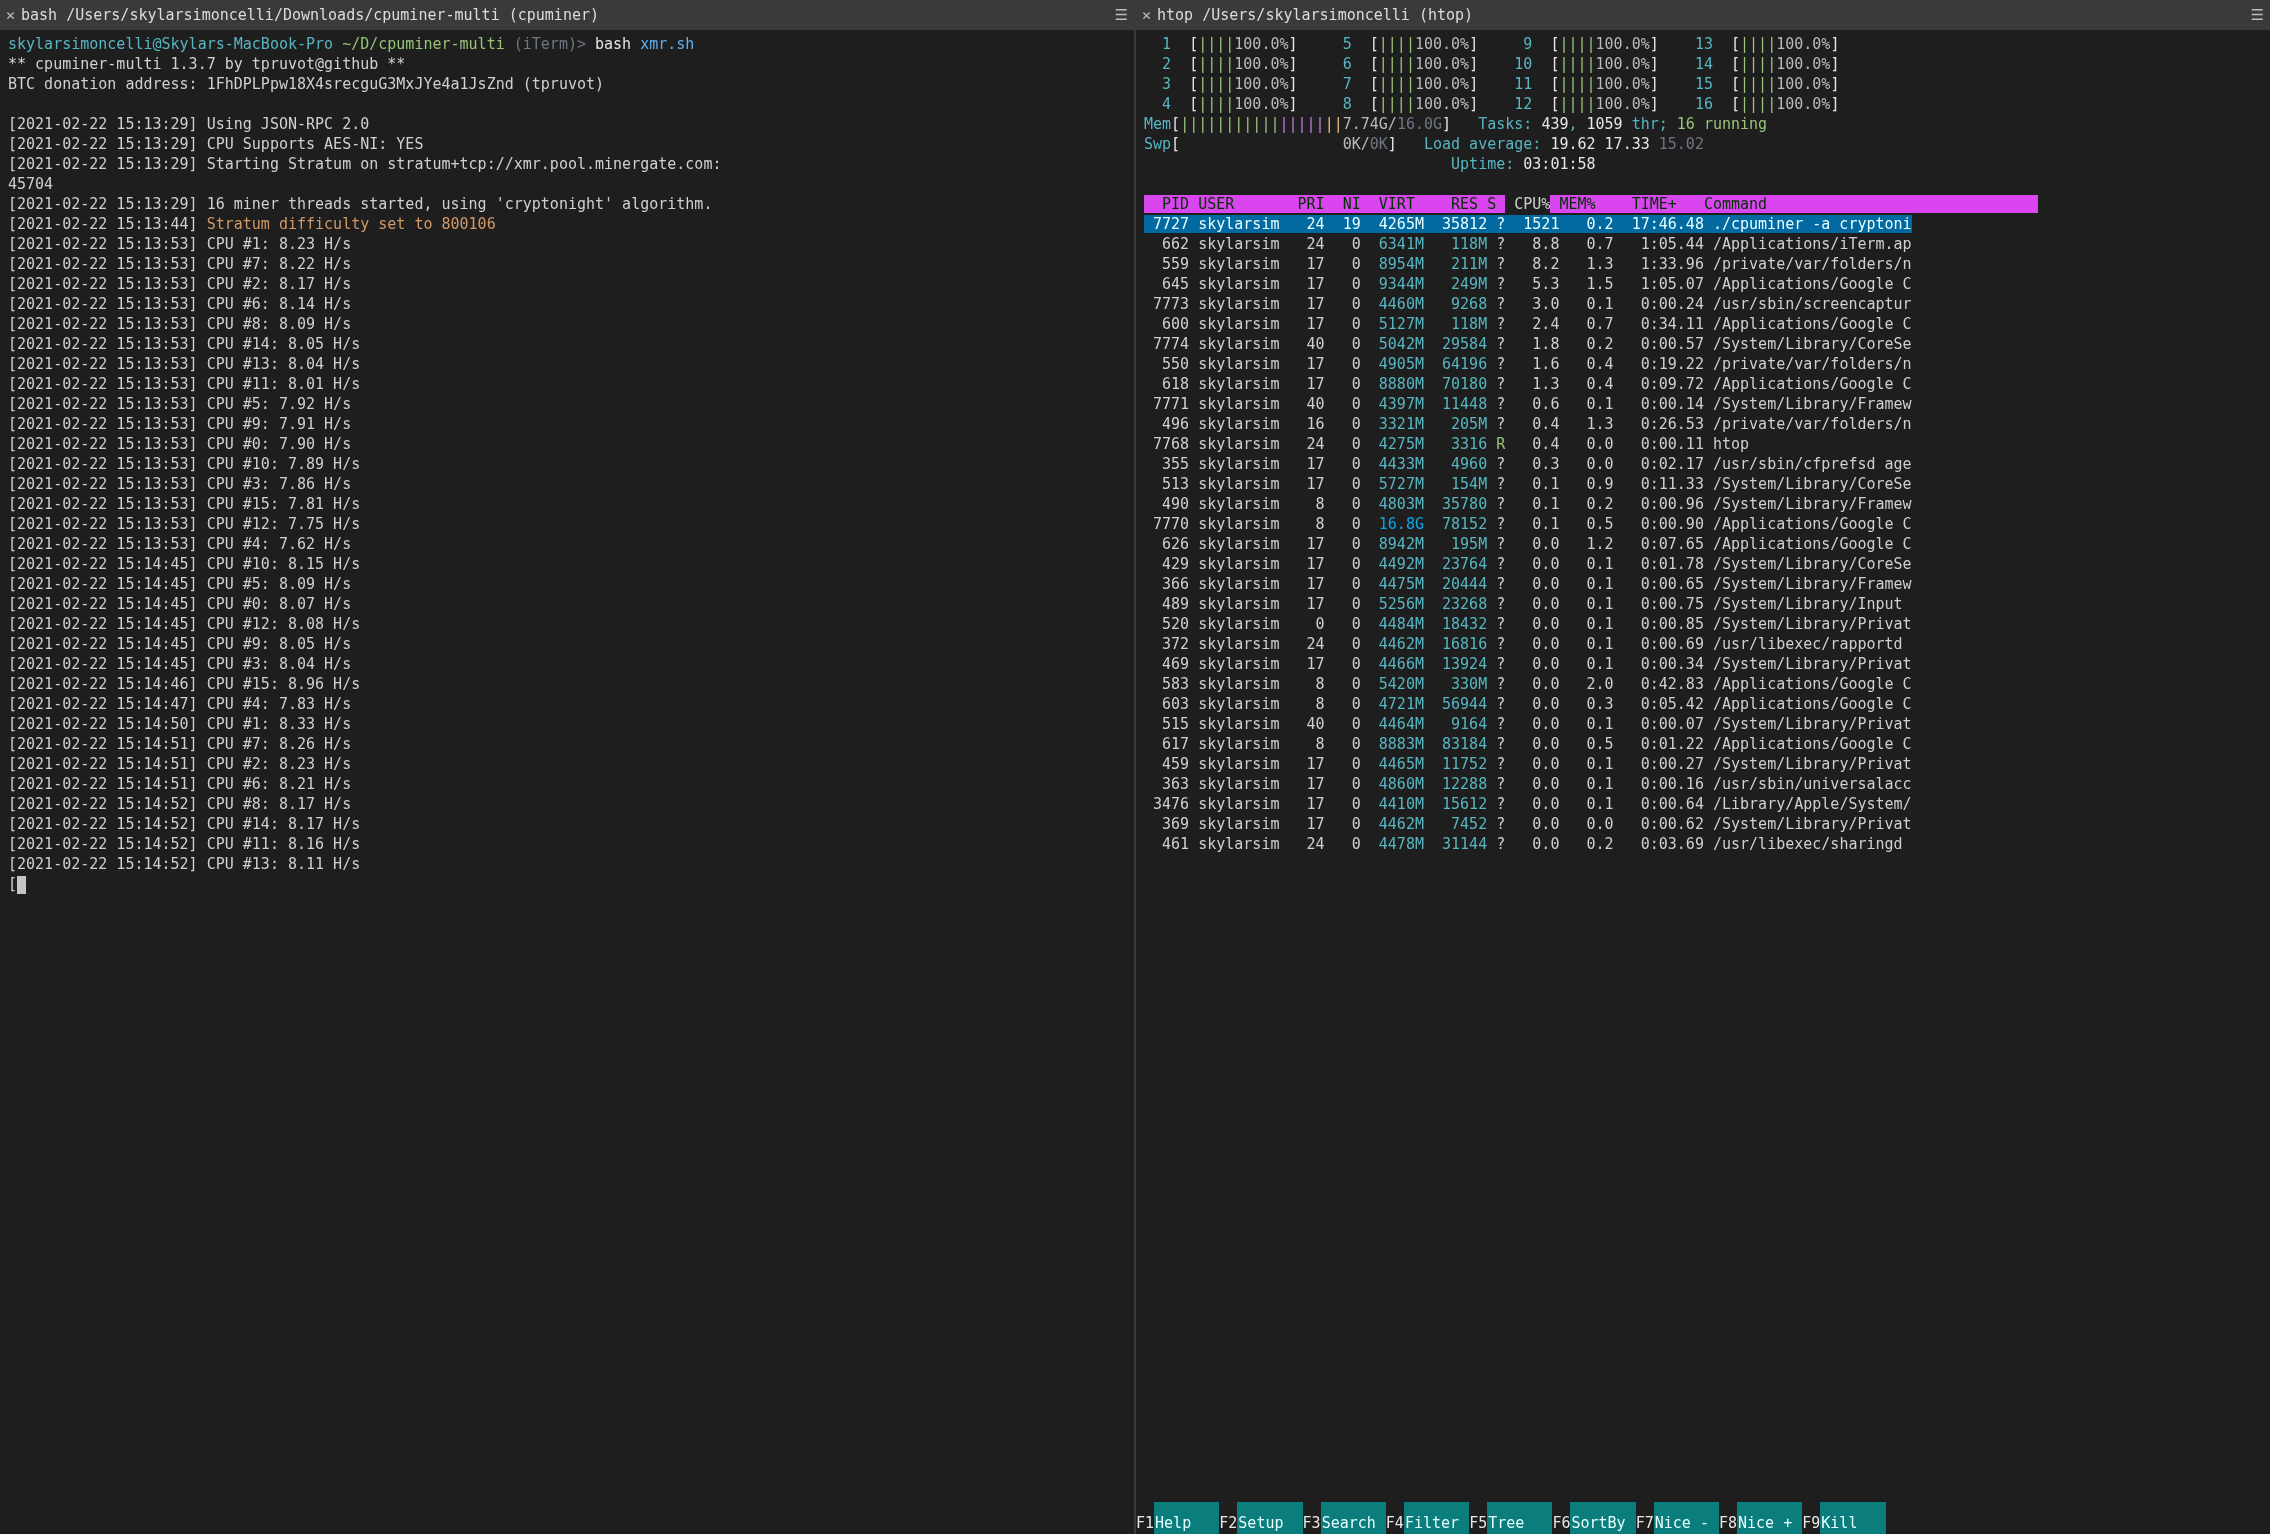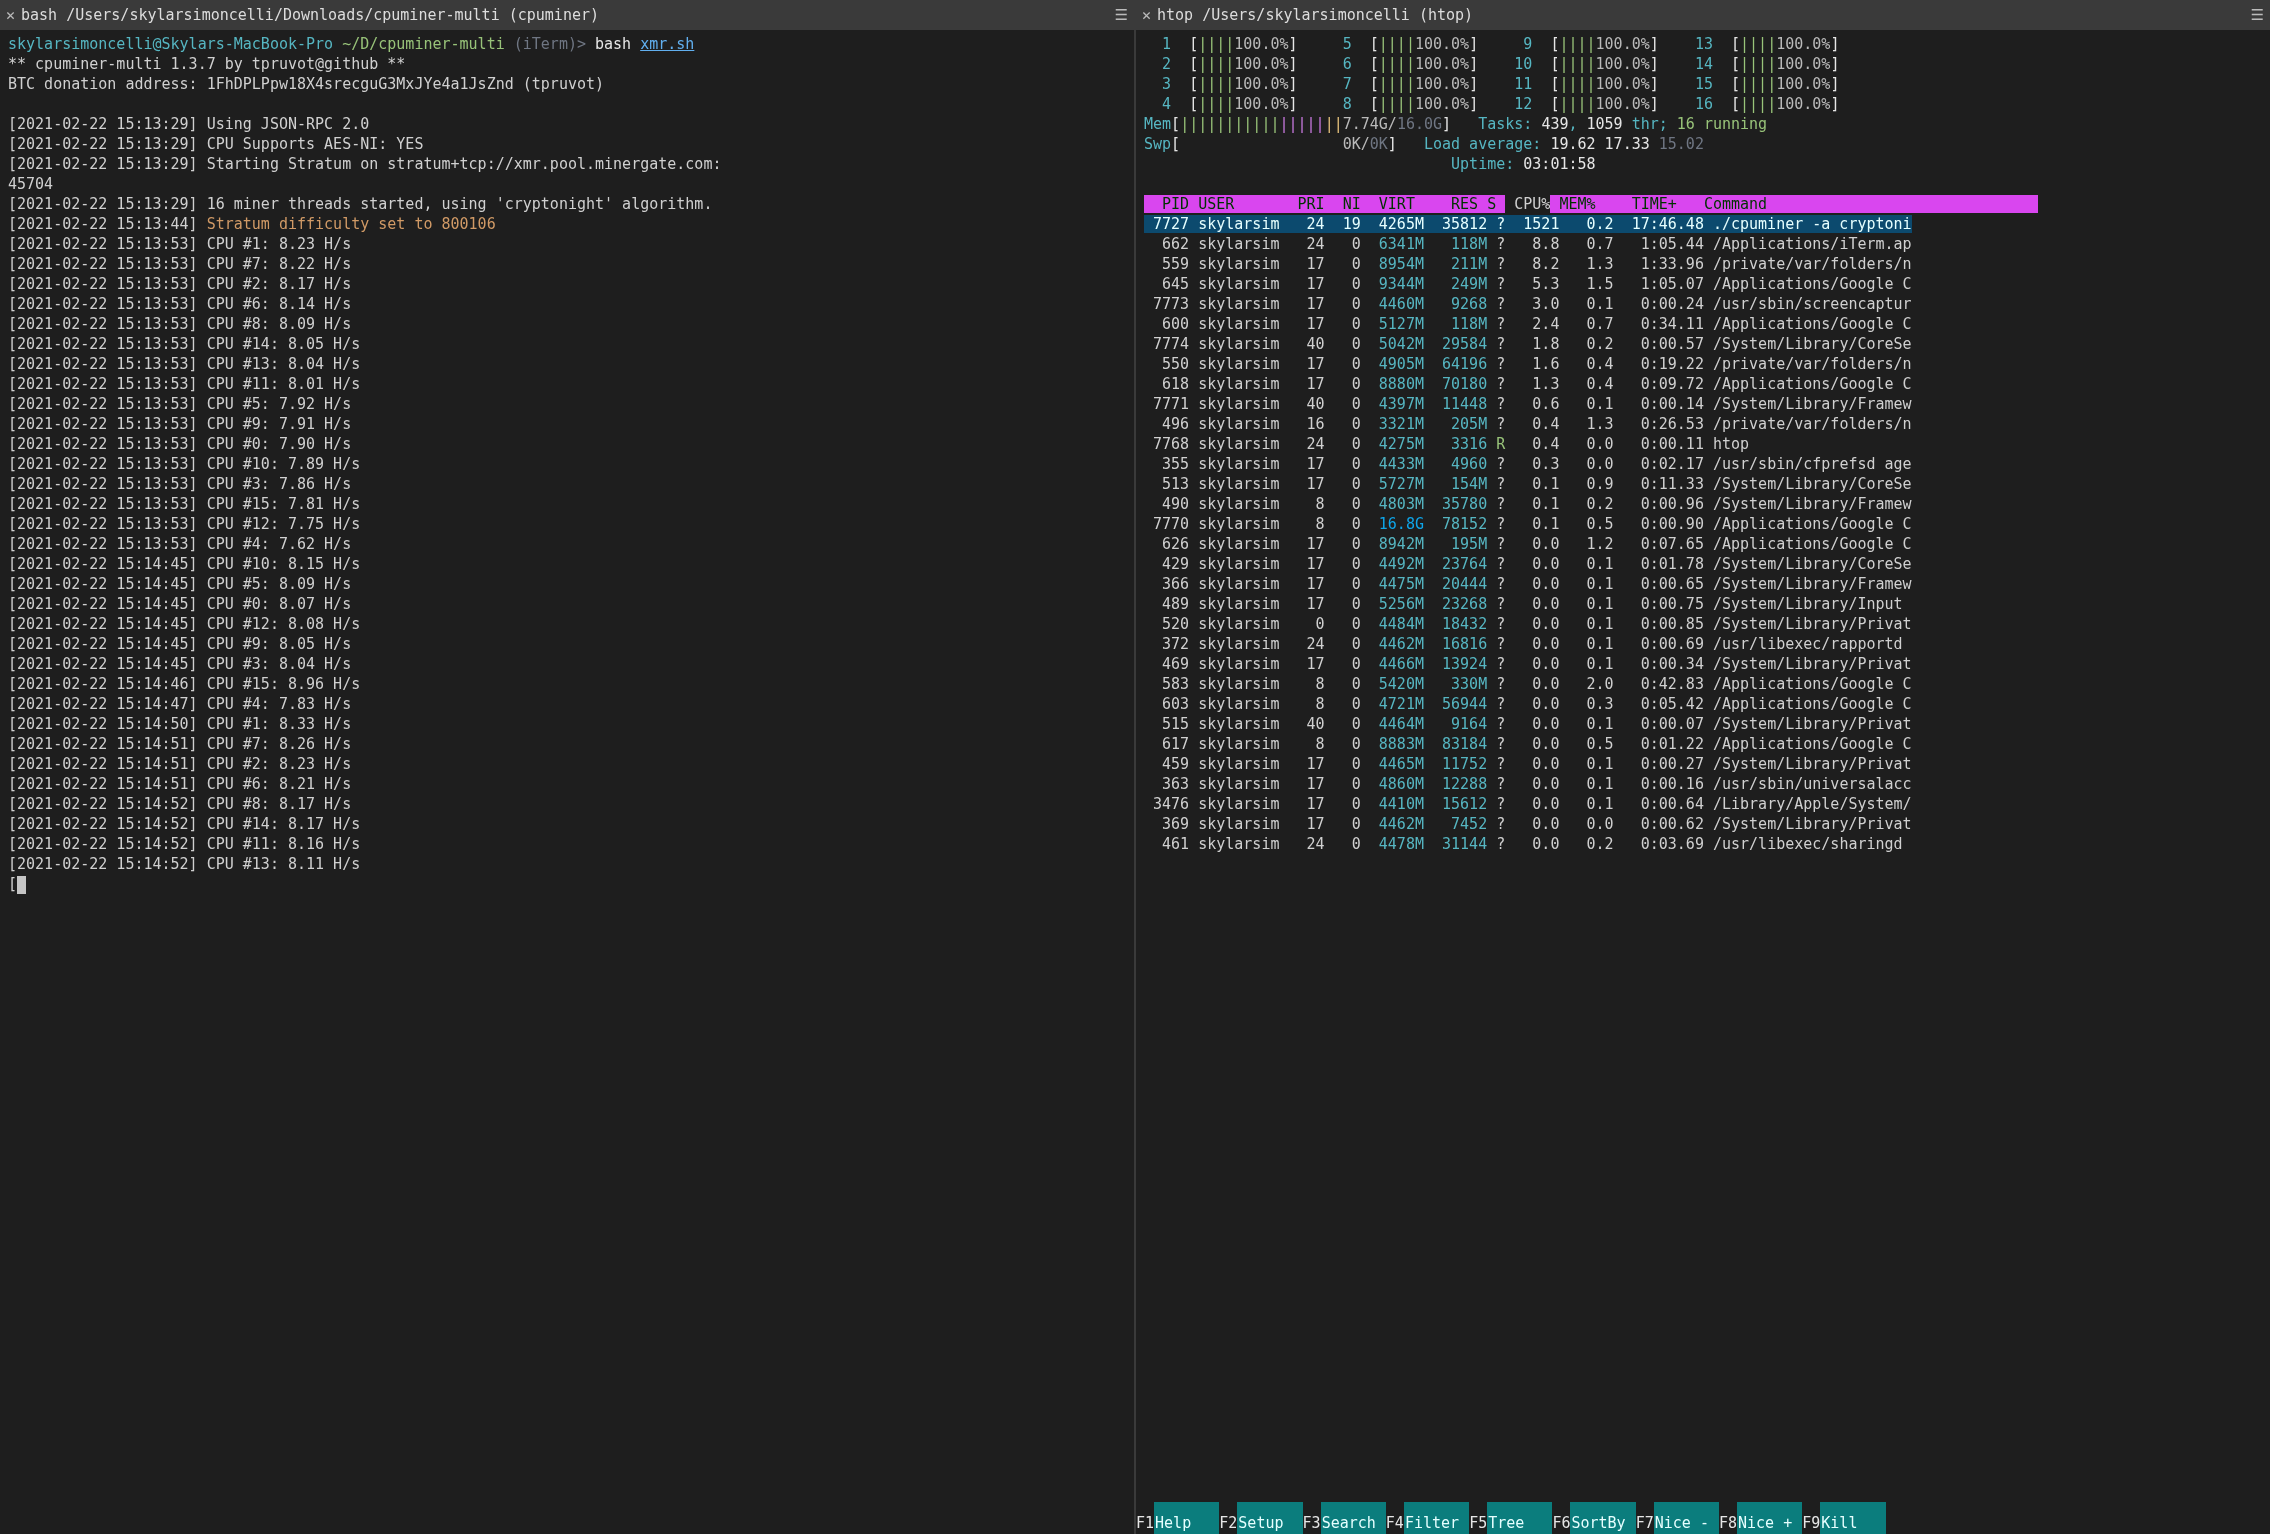--- a/index.html
+++ b/index.html
@@ -12,29 +12,29 @@
   .tabmenu{margin-left:auto;color:#bbb;cursor:pointer}
   .term{padding:4px 8px;line-height:20px;white-space:pre;font-size:15px}
   .right .term{padding:4px 0 0 8px}
   .cyan{color:#56b6c2}
   .green{color:#98c379}
   .dyellow{color:#d19a66}
   .blue{color:#61afef}
   .red{color:#0ea5e9}
   .grey{color:#6f7683}
   .white{color:#e6e6e6}
-  .ul{text-decoration:underline}
+  .ul{}
   .op{color:#d0d0d0}
   .barg{color:#98c379}
   .barp{color:#c678dd}
   .bary{color:#e5c07b}
   .pct{color:#bababa}
   .hdr{background:#d946ef;color:#003200;white-space:pre}
   .prow{white-space:pre}
-  .sel{background:#0c4a6e;color:#e6ffff}
+  .sel{background:#0369a1;color:#e6ffff}
   .fbar{position:absolute;bottom:0;left:0;right:0;white-space:pre;background:#1e1e1e;color:#ddd;font-size:15px;line-height:22px}
   .fkey{color:#e6e6e6}
   .fname{background:#0b7d7d;color:#e6ffff;padding:12px 1px}
   .cursor{display:inline-block;width:9px;height:18px;background:#c5c5c5;vertical-align:middle}
 </style>
 </head>
 <body>
 
 <div class="wrap">
 

